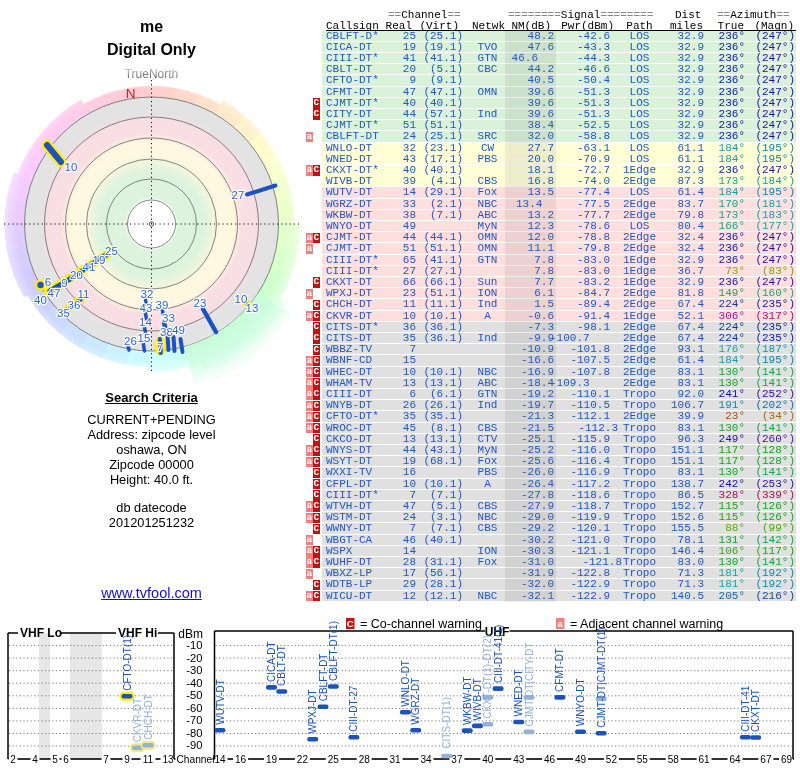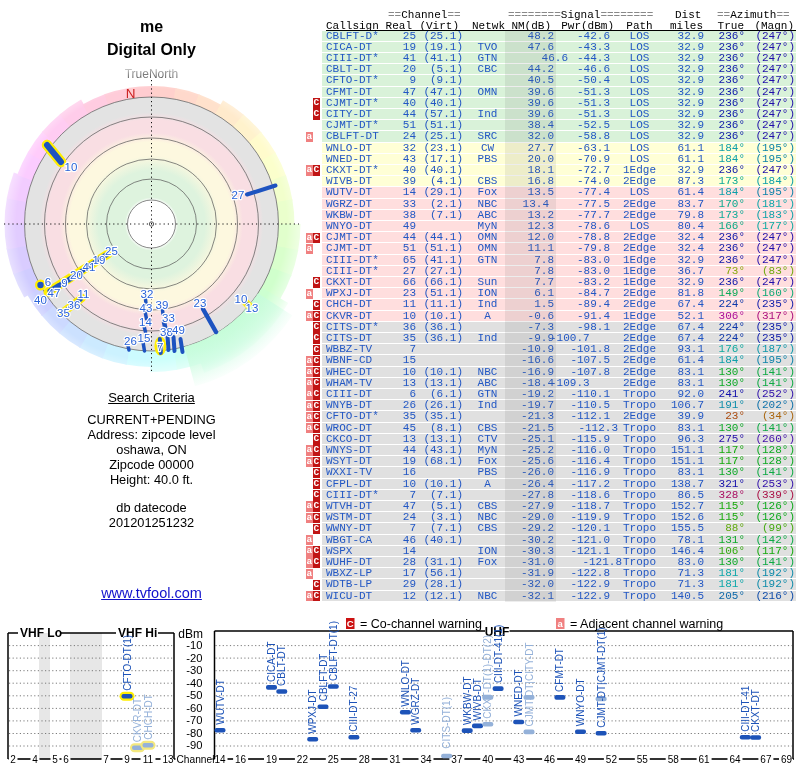--- a/index.html
+++ b/index.html
@@ -141,21 +141,21 @@
     <text x="178.5" y="333.5" class="pl" text-anchor="middle">49</text>
     <text x="144.0" y="342.0" class="pl" text-anchor="middle">15</text>
     <text x="130.5" y="344.5" class="pl" text-anchor="middle">26</text>
     <text x="160.3" y="351.0" class="pl" text-anchor="middle">7</text>
     <text x="200.0" y="306.5" class="pl" text-anchor="middle">23</text>
     <text x="241.0" y="302.5" class="pl" text-anchor="middle">10</text>
     <text x="252.0" y="311.5" class="pl" text-anchor="middle">13</text>
     <circle cx="151.5" cy="224.0" r="2.2" fill="none" stroke="#333" stroke-width="0.8"></circle>
     <text x="130.5" y="98" font-size="13.5" font-family="Liberation Sans" fill="#cc2222" text-anchor="middle">N</text>
   </svg>
-<div class="abs" style="left:0;top:390px;width:303px;text-align:center;font-size:13px;font-weight:normal"><span style="text-decoration:underline">Search Criteria</span></div>
+<div class="abs" style="left:0;top:390px;width:303px;text-align:center;font-size:13px;font-weight:bold"><span style="text-decoration:underline">Search Criteria</span></div>
 <div class="abs" style="left:0;top:412px;width:303px;text-align:center;font-size:12.8px;line-height:15px;color:#000">CURRENT+PENDING<br>Address: zipcode level<br>oshawa, ON<br>Zipcode 00000<br>Height: 40.0 ft.</div>
 <div class="abs" style="left:0;top:500px;width:303px;text-align:center;font-size:12.8px;line-height:15px;color:#000">db datecode<br>201201251232</div>
 <div class="abs" style="left:0;top:585px;width:303px;text-align:center;font-size:14.5px"><a style="color:#1111cc;text-decoration:underline">www.tvfool.com</a></div>
 <div class="hd">
 <i style="left:388px;top:10px"><s style="color:#888;text-decoration:none">==</s>Channel<s style="color:#888;text-decoration:none">==</s></i>
 <i style="left:508px;top:10px"><s style="color:#888;text-decoration:none">========</s>Signal<s style="color:#888;text-decoration:none">========</s></i>
 <i style="left:675px;top:10px">Dist</i>
 <i style="left:717px;top:10px"><s style="color:#888;text-decoration:none">==</s>Azimuth<s style="color:#888;text-decoration:none">==</s></i>
 <i style="left:326px;top:21px">Callsign</i>
 <i style="left:376px;top:21px;width:36px;text-align:right">Real</i>
@@ -190,21 +190,21 @@
     <i style="left:294px;width:47px;text-align:center">LOS</i>
     <i style="left:328px;width:54px;text-align:right">32.9</i>
     <i style="left:379px;width:44px;text-align:right;color:hsl(236,85%,36%)">236°</i>
     <i style="left:423px;width:50px;text-align:right;color:hsl(247,85%,36%)">(247°)</i>
   </div>
 <div class="tr" style="top:53.0px;background:#d9f2d9">
     <i style="left:4px">CIII-DT*</i>
     <i style="left:58px;width:36px;text-align:right">41</i>
     <i style="left:78px;width:63px;text-align:right">(41.1)</i>
     <i style="left:150px;width:31px;text-align:center">GTN</i>
-    <i style="left:192px;width:54px;text-align:right">46.6</i>
+    <i style="left:162px;width:54px;text-align:right">46.6</i>
     <i style="left:228px;width:60px;text-align:right">-44.3</i>
     <i style="left:294px;width:47px;text-align:center">LOS</i>
     <i style="left:328px;width:54px;text-align:right">32.9</i>
     <i style="left:379px;width:44px;text-align:right;color:hsl(236,85%,36%)">236°</i>
     <i style="left:423px;width:50px;text-align:right;color:hsl(247,85%,36%)">(247°)</i>
   </div>
 <div class="tr" style="top:64.2px;background:#d9f2d9">
     <i style="left:4px">CBLT-DT</i>
     <i style="left:58px;width:36px;text-align:right">20</i>
     <i style="left:78px;width:63px;text-align:right">(5.1)</i>
@@ -355,21 +355,21 @@
     <i style="left:294px;width:47px;text-align:center">LOS</i>
     <i style="left:328px;width:54px;text-align:right">61.4</i>
     <i style="left:379px;width:44px;text-align:right;color:hsl(184,85%,36%)">184°</i>
     <i style="left:423px;width:50px;text-align:right;color:hsl(195,85%,36%)">(195°)</i>
   </div>
 <div class="tr" style="top:198.6px;background:#ffdede">
     <i style="left:4px">WGRZ-DT</i>
     <i style="left:58px;width:36px;text-align:right">33</i>
     <i style="left:78px;width:63px;text-align:right">(2.1)</i>
     <i style="left:150px;width:31px;text-align:center">NBC</i>
-    <i style="left:173px;width:54px;text-align:right">13.4</i>
+    <i style="left:194px;width:54px;">13.4</i>
     <i style="left:228px;width:60px;text-align:right">-77.5</i>
     <i style="left:294px;width:47px;text-align:center">2Edge</i>
     <i style="left:328px;width:54px;text-align:right">83.7</i>
     <i style="left:379px;width:44px;text-align:right;color:hsl(170,85%,36%)">170°</i>
     <i style="left:423px;width:50px;text-align:right;color:hsl(181,85%,36%)">(181°)</i>
   </div>
 <div class="tr" style="top:209.8px;background:#ffdede">
     <i style="left:4px">WKBW-DT</i>
     <i style="left:58px;width:36px;text-align:right">38</i>
     <i style="left:78px;width:63px;text-align:right">(7.1)</i>
@@ -660,21 +660,21 @@
   </div>
 <div class="tr" style="top:433.8px;background:#e0e0e0">
     <i style="left:4px">CKCO-DT</i>
     <i style="left:58px;width:36px;text-align:right">13</i>
     <i style="left:78px;width:63px;text-align:right">(13.1)</i>
     <i style="left:150px;width:31px;text-align:center">CTV</i>
     <i style="left:178px;width:54px;text-align:right">-25.1</i>
     <i style="left:228px;width:60px;text-align:right">-115.9</i>
     <i style="left:294px;width:47px;text-align:center">Tropo</i>
     <i style="left:328px;width:54px;text-align:right">96.3</i>
-    <i style="left:379px;width:44px;text-align:right;color:hsl(249,85%,36%)">275°</i>
+    <i style="left:379px;width:44px;text-align:right;color:hsl(249,85%,36%)">249°</i>
     <i style="left:423px;width:50px;text-align:right;color:hsl(260,85%,36%)">(260°)</i>
   </div>
 <div class="bw" style="top:433.8px">
     <b class="bc" style="left:313px">C</b>
   </div>
 <div class="tr" style="top:445.0px;background:#e0e0e0">
     <i style="left:4px">WNYS-DT</i>
     <i style="left:58px;width:36px;text-align:right">44</i>
     <i style="left:78px;width:63px;text-align:right">(43.1)</i>
     <i style="left:150px;width:31px;text-align:center">MyN</i>
@@ -721,21 +721,21 @@
   </div>
 <div class="tr" style="top:478.6px;background:#e0e0e0">
     <i style="left:4px">CFPL-DT</i>
     <i style="left:58px;width:36px;text-align:right">10</i>
     <i style="left:78px;width:63px;text-align:right">(10.1)</i>
     <i style="left:150px;width:31px;text-align:center">A</i>
     <i style="left:178px;width:54px;text-align:right">-26.4</i>
     <i style="left:228px;width:60px;text-align:right">-117.2</i>
     <i style="left:294px;width:47px;text-align:center">Tropo</i>
     <i style="left:328px;width:54px;text-align:right">138.7</i>
-    <i style="left:379px;width:44px;text-align:right;color:hsl(242,85%,36%)">321°</i>
+    <i style="left:379px;width:44px;text-align:right;color:hsl(242,85%,36%)">242°</i>
     <i style="left:423px;width:50px;text-align:right;color:hsl(253,85%,36%)">(253°)</i>
   </div>
 <div class="bw" style="top:478.6px">
     <b class="bc" style="left:313px">C</b>
   </div>
 <div class="tr" style="top:489.8px;background:#e0e0e0">
     <i style="left:4px">CIII-DT*</i>
     <i style="left:58px;width:36px;text-align:right">7</i>
     <i style="left:78px;width:63px;text-align:right">(7.1)</i>
     <i style="left:178px;width:54px;text-align:right">-27.8</i>

